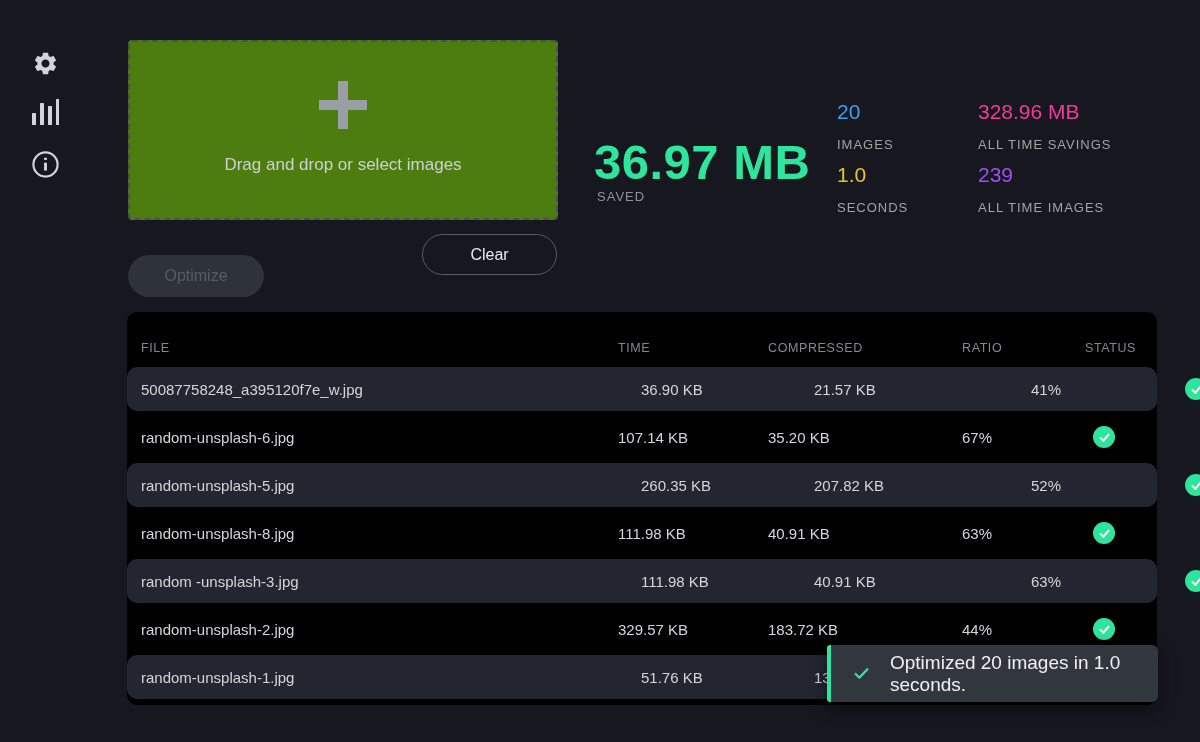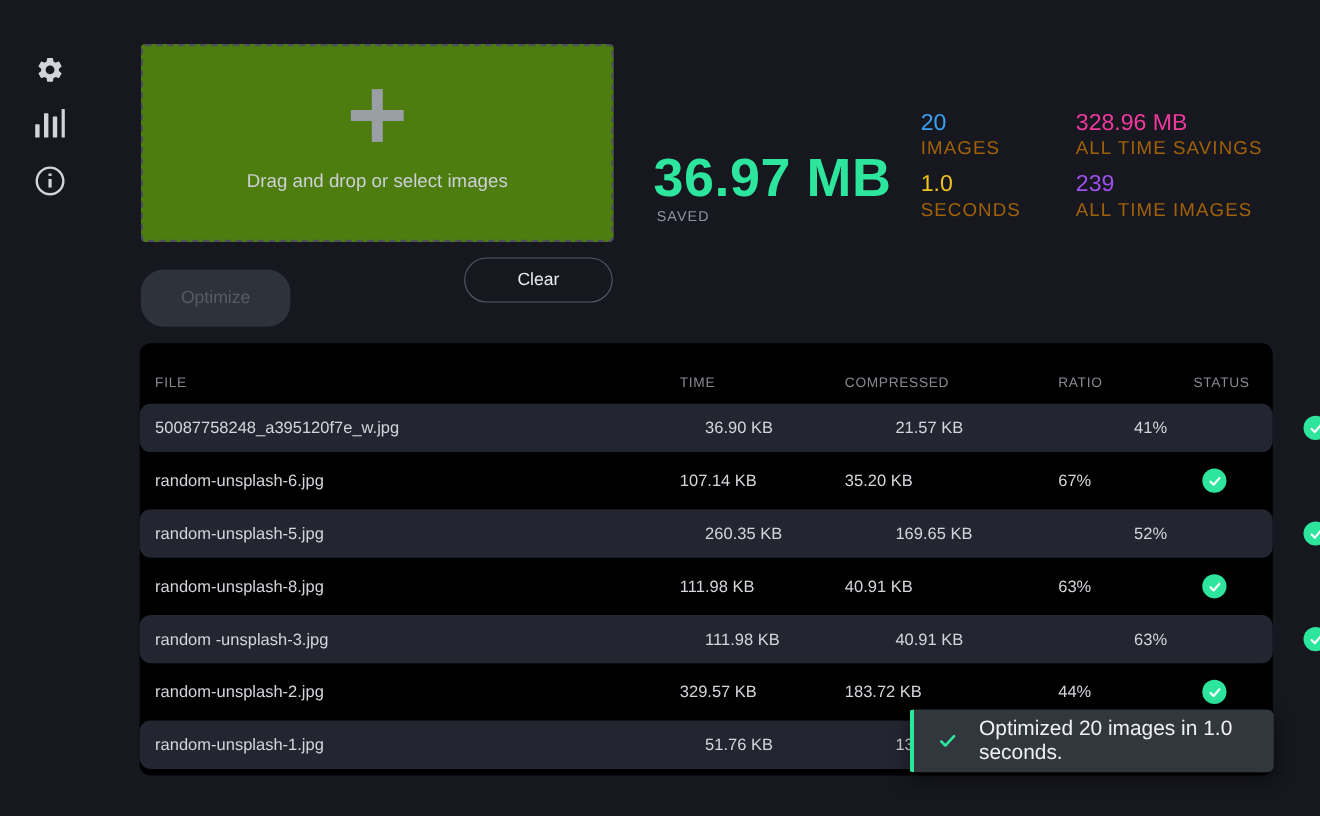--- a/index.html
+++ b/index.html
@@ -27,30 +27,30 @@
   .dz-label { margin-top:26px; font-size:17px; color:#ced1d6; }
 
   
   .saved-value { position:absolute; left:594px; top:134px; font-size:49px; font-weight:bold;
                  color:#2de59c; letter-spacing:0.5px; }
   .saved-label { position:absolute; left:597px; top:189px; font-size:13px; color:#8f929a; letter-spacing:1px; }
   .stat-col { position:absolute; top:99px; width:170px; }
   .stat-col.col-a { left:837px; }
   .stat-col.col-b { left:978px; }
   .stat-value { font-size:21px; font-weight:normal; line-height:26px; }
-  .stat-label { font-size:17px; color:#a16207; letter-spacing:1px; margin:0 0 10px 0; }
+  .stat-label { font-size:13px; color:#a3a3a3; letter-spacing:1px; margin:12px 0 10px 0; }
   .c-blue   { color:#3aa0f0; }
   .c-yellow { color:#eec31f; }
   .c-pink   { color:#f23a9e; }
   .c-purple { color:#a04ff0; }
 
   
   .btn { position:absolute; border-radius:21px; font-size:16px; display:flex;
          align-items:center; justify-content:center; cursor:pointer; }
-  .btn-optimize { left:128px; top:245px; width:136px; height:52px;
+  .btn-optimize { left:128px; top:255px; width:136px; height:42px;
                   background:#2e323b; color:#565b65; border:none; }
   .btn-clear { left:422px; top:234px; width:135px; height:41px; background:transparent;
                border:1px solid #575c66; color:#e9eaec; }
 
   
   .table { position:absolute; left:127px; top:312px; width:1030px; background:#000000;
            border-radius:10px; padding-top:16px; padding-bottom:2px; }
   .t-grid { display:grid; grid-template-columns:477px 150px 194px 123px 1fr;
             align-items:center; padding-left:14px; }
   .t-head { height:39px; font-size:12.5px; color:#85888f; letter-spacing:0.6px; }
@@ -153,21 +153,21 @@
       <div>67%</div>
       <div class="status-icon">
         <svg width="13" height="13" viewBox="0 0 16 16" fill="none" stroke="#ffffff" stroke-width="2.4" stroke-linecap="round" stroke-linejoin="round">
             <polyline points="3,8.5 6.5,12 13,4.5"></polyline>
           </svg>
       </div>
     </div>
     <div class="t-grid t-row odd">
       <div>random-unsplash-5.jpg</div>
       <div>260.35 KB</div>
-      <div>169.65 KB</div>
+      <div>207.82 KB</div>
       <div>52%</div>
       <div class="status-icon">
         <svg width="13" height="13" viewBox="0 0 16 16" fill="none" stroke="#ffffff" stroke-width="2.4" stroke-linecap="round" stroke-linejoin="round">
             <polyline points="3,8.5 6.5,12 13,4.5"></polyline>
           </svg>
       </div>
     </div>
     <div class="t-grid t-row">
       <div>random-unsplash-8.jpg</div>
       <div>111.98 KB</div>

